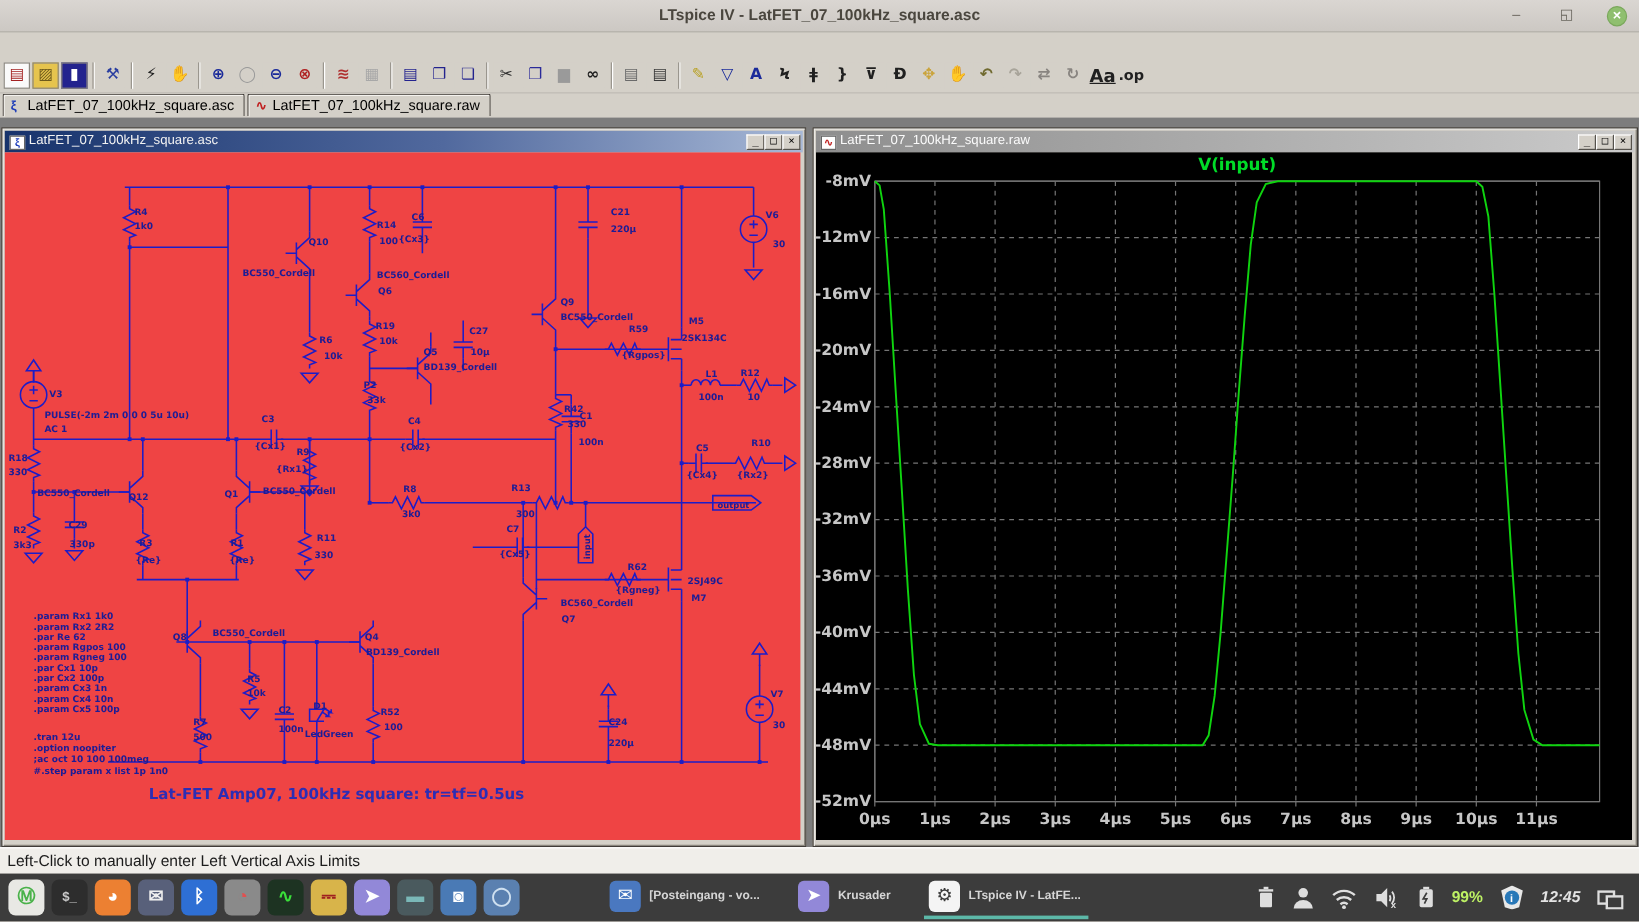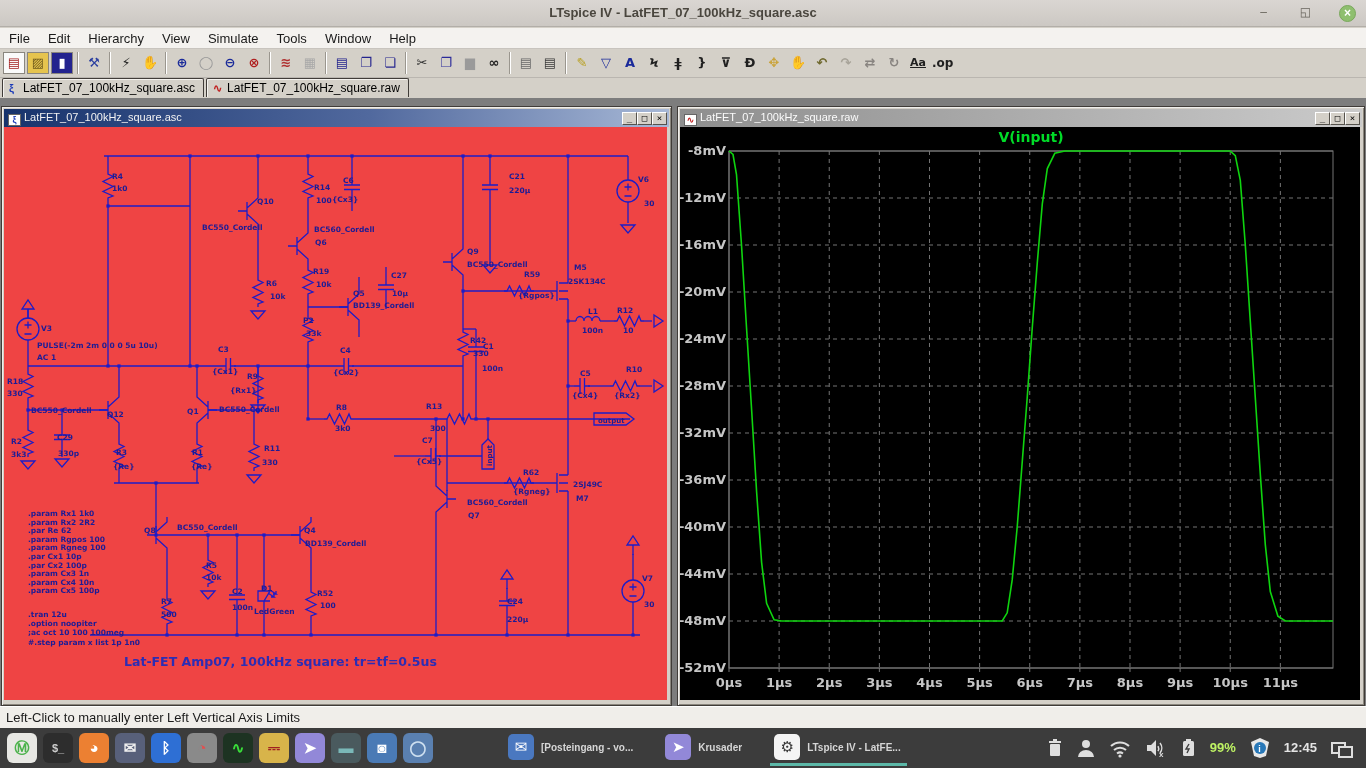--- a/index.html
+++ b/index.html
@@ -47,45 +47,35 @@
   #taskbar { position:absolute; left:0; top:728px; width:1366px; height:40px; background:#3c3c3c; }
   #launchers { position:absolute; left:4px; top:4px; height:32px; }
   .launch { float:left; width:30px; height:30px; margin:1px 3px; border-radius:6px; text-align:center; line-height:30px; font-size:15px; color:#fff; font-weight:bold; }
   #tasks { position:absolute; left:500px; top:0; height:40px; }
   .task { float:left; height:40px; padding:6px 10px 0 8px; margin-right:14px; position:relative; }
   .task .ticon2 { display:inline-block; width:26px; height:26px; border-radius:5px; text-align:center; line-height:26px; font-size:15px; color:#fff; vertical-align:middle; margin-right:7px; }
   .task .tlabel { font-size:10px; font-weight:bold; color:#d6d6d6; vertical-align:middle; }
   .task.active::after { content:""; position:absolute; left:4px; right:4px; bottom:2px; height:3px; background:#5cb8a8; }
   #tray { position:absolute; right:6px; top:0; height:40px; color:#e4e4e4; }
   .tray-item { float:left; margin:10px 7px; height:20px; font-size:13px; }
-  .tray-label { font-weight:bold; line-height:20px; }
+  .tray-label { font-weight:bold; line-height:20px;font-style:italic; }
   .batt-label { color:#bef264; font-weight:bold; line-height:20px; }
 </style>
 </head>
 <body>
 
 <div id="screen">
 
   <div id="titlebar">
     <div class="t">LTspice IV - LatFET_07_100kHz_square.asc</div>
     <div class="wbtn" id="btn-min">–</div>
     <div class="wbtn" id="btn-max">◱</div>
     <div class="wbtn" id="btn-close">×</div>
   </div>
 
-  <div id="menubar">
-      <div class="menu-item">File</div>
-      <div class="menu-item">Edit</div>
-      <div class="menu-item">Hierarchy</div>
-      <div class="menu-item">View</div>
-      <div class="menu-item">Simulate</div>
-      <div class="menu-item">Tools</div>
-      <div class="menu-item">Window</div>
-      <div class="menu-item">Help</div>
-    </div>
 
   <div id="toolbar">
       <div class="tbi" title="new-schematic-icon" style="color: rgb(163, 34, 34); background: rgb(250, 250, 250); border-color: rgb(138, 134, 126);">▤</div>
       <div class="tbi" title="open-file-icon" style="color: rgb(110, 90, 28); background: rgb(230, 196, 78); border-color: rgb(138, 134, 126);">▨</div>
       <div class="tbi" title="save-icon" style="color: rgb(255, 255, 255); background: rgb(35, 35, 142); border-color: rgb(138, 134, 126);">▮</div>
       <div class="tbsep"></div>
       <div class="tbi" title="control-panel-hammer-icon" style="color: rgb(42, 62, 160);">⚒</div>
       <div class="tbsep"></div>
       <div class="tbi" title="run-icon" style="color: rgb(32, 32, 32);">⚡</div>
       <div class="tbi" title="halt-icon" style="color: rgb(138, 138, 138);">✋</div>
@@ -117,21 +107,21 @@
       <div class="tbi" title="capacitor-icon" style="color: rgb(32, 32, 32);">ǂ</div>
       <div class="tbi" title="inductor-icon" style="color: rgb(32, 32, 32);">}</div>
       <div class="tbi" title="diode-icon" style="color: rgb(32, 32, 32);">⊽</div>
       <div class="tbi" title="component-icon" style="color: rgb(32, 32, 32);">Ð</div>
       <div class="tbi" title="move-icon" style="color: rgb(202, 164, 60);">✥</div>
       <div class="tbi" title="drag-icon" style="color: rgb(202, 164, 60);">✋</div>
       <div class="tbi" title="undo-icon" style="color: rgb(112, 106, 48);">↶</div>
       <div class="tbi" title="redo-icon" style="color: rgb(168, 164, 154);">↷</div>
       <div class="tbi" title="mirror-icon" style="color: rgb(136, 132, 128);">⇄</div>
       <div class="tbi" title="rotate-icon" style="color: rgb(136, 132, 128);">↻</div>
-      <div class="tbi" title="text-icon" style="color: rgb(32, 32, 32); font-size: 11px; text-decoration: underline;">Aa</div>
+      <div class="tbi" title="text-icon" style="color: rgb(32, 32, 32); font-size: 15px; text-decoration: underline;">Aa</div>
       <div class="tbi" title="spice-directive-icon" style="color: rgb(32, 32, 32); font-size: 12px;">.op</div>
     </div>
 
   <div id="tabbar">
       <div class="tab"><span class="ticon" style="color: rgb(26, 58, 184);">ξ</span><span>LatFET_07_100kHz_square.asc</span></div>
       <div class="tab"><span class="ticon" style="color: rgb(192, 32, 32);">∿</span><span>LatFET_07_100kHz_square.raw</span></div>
     </div>
 
   <div id="mdi">
 

